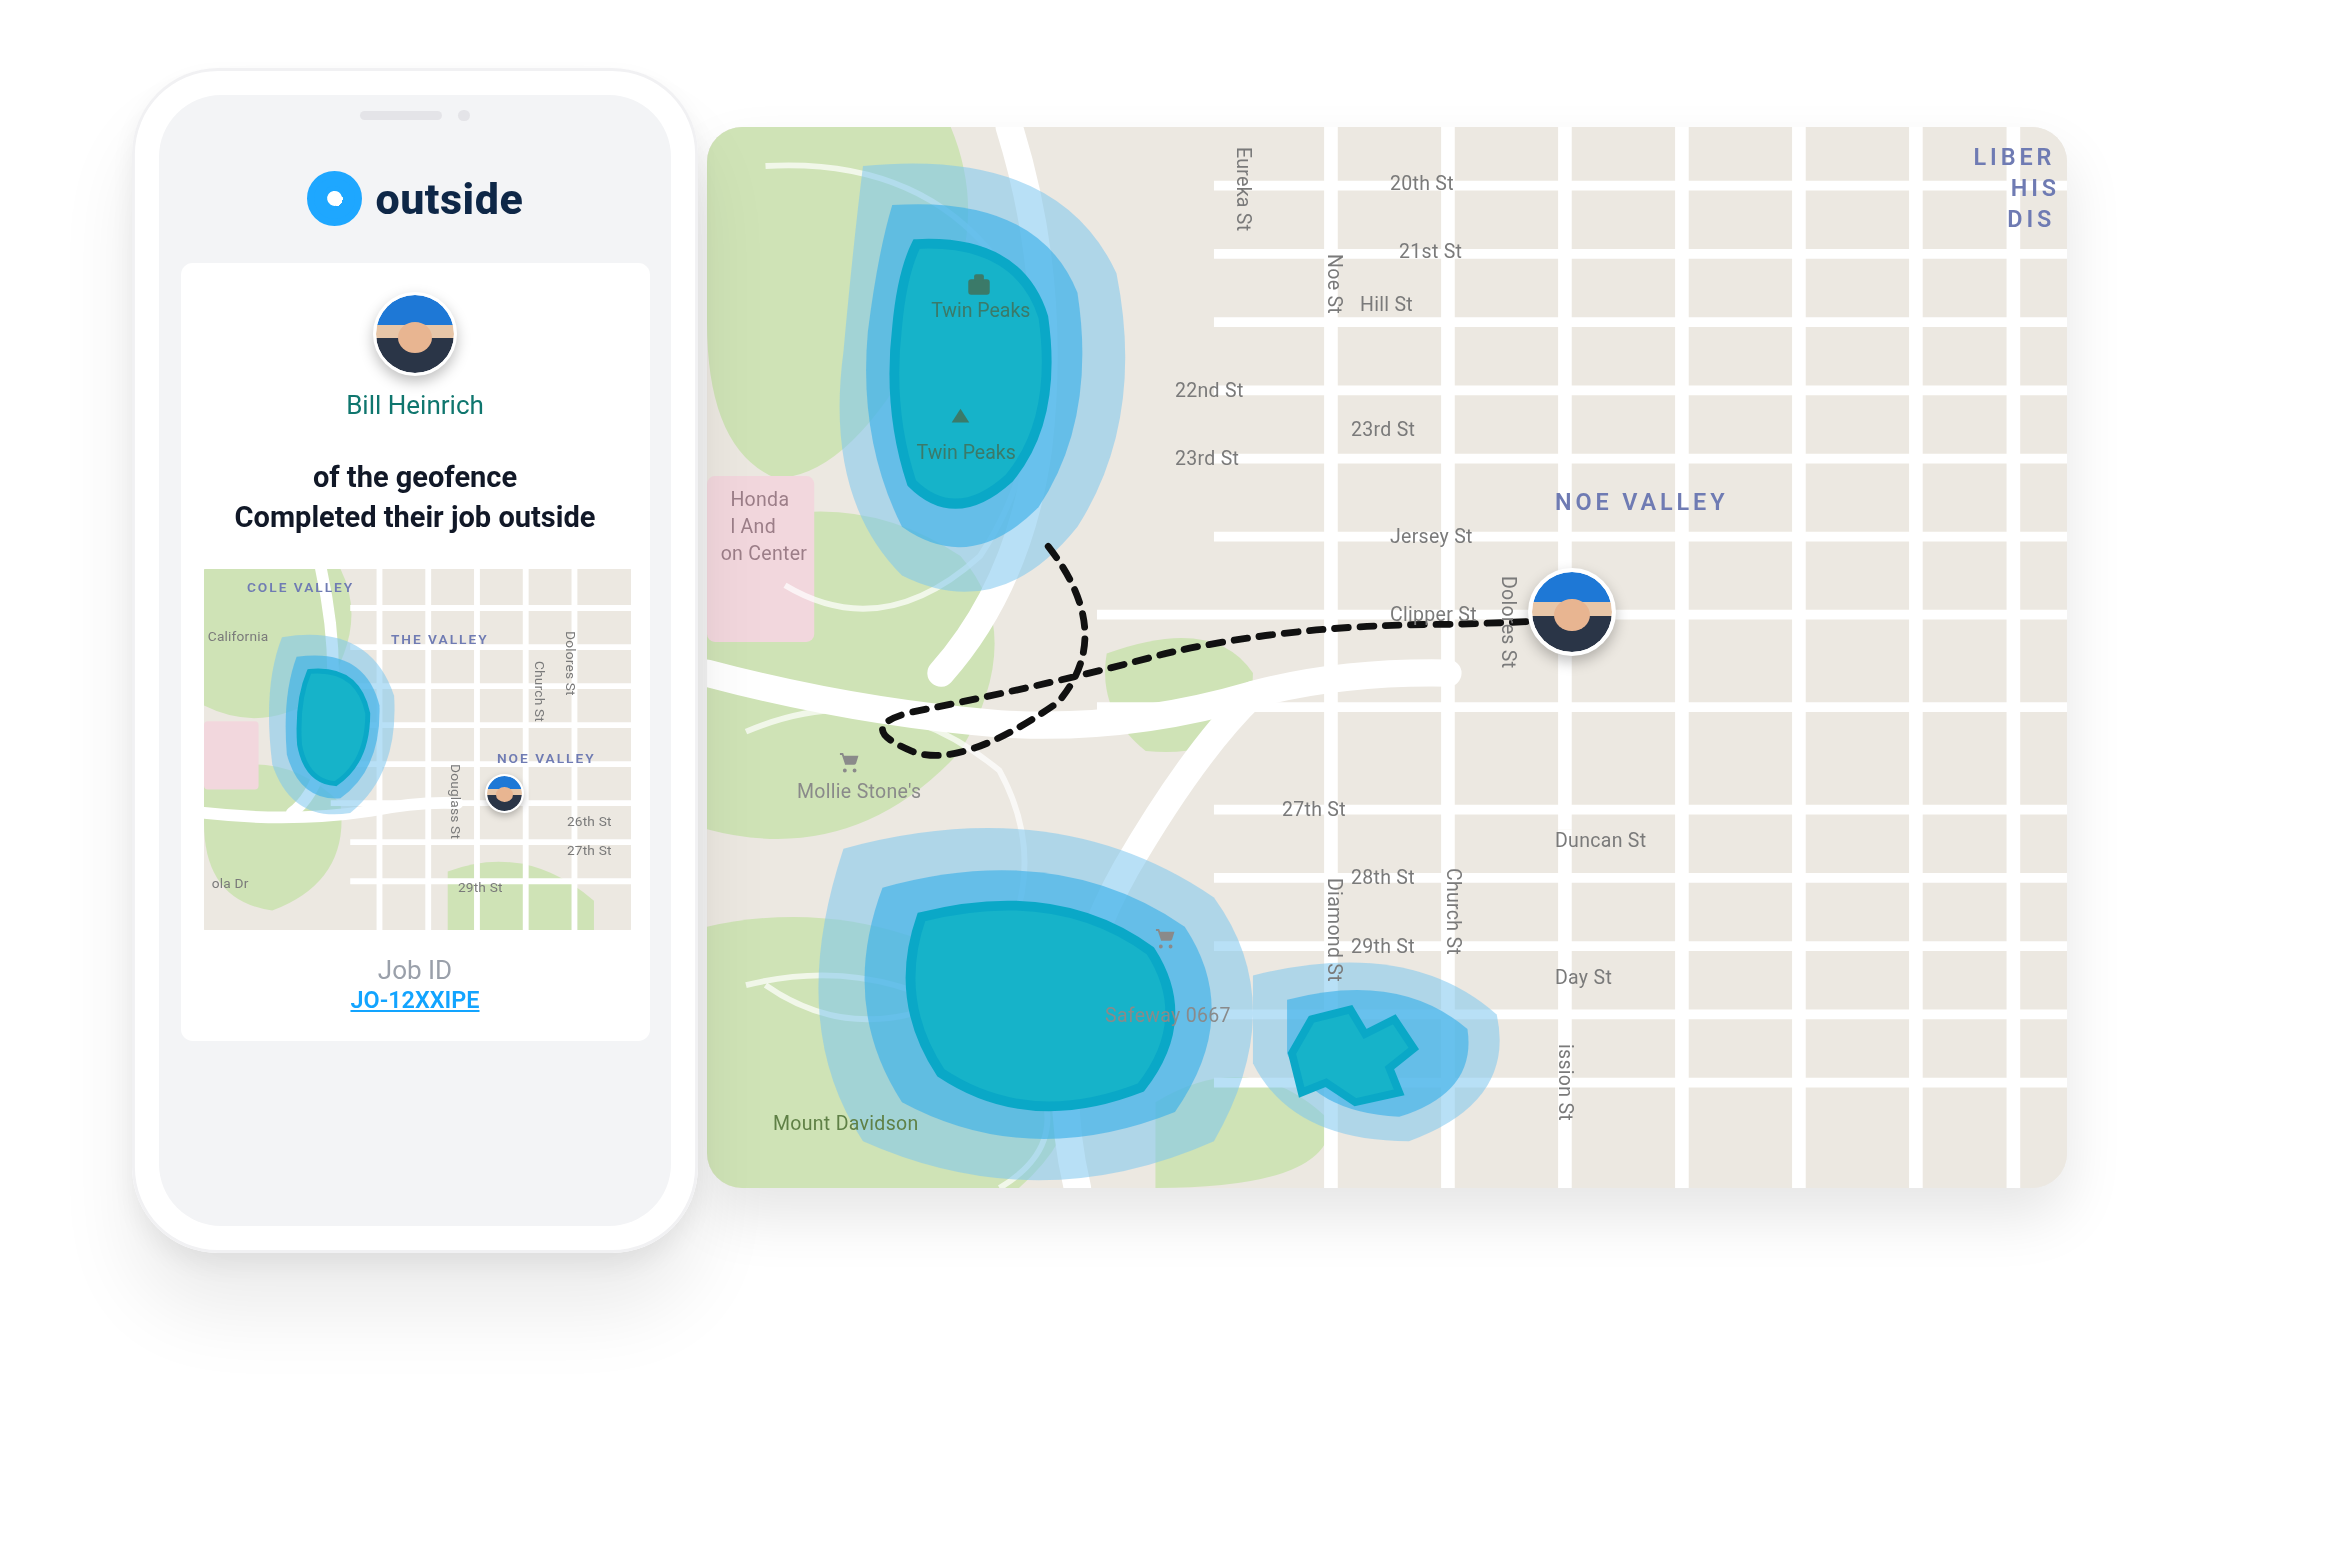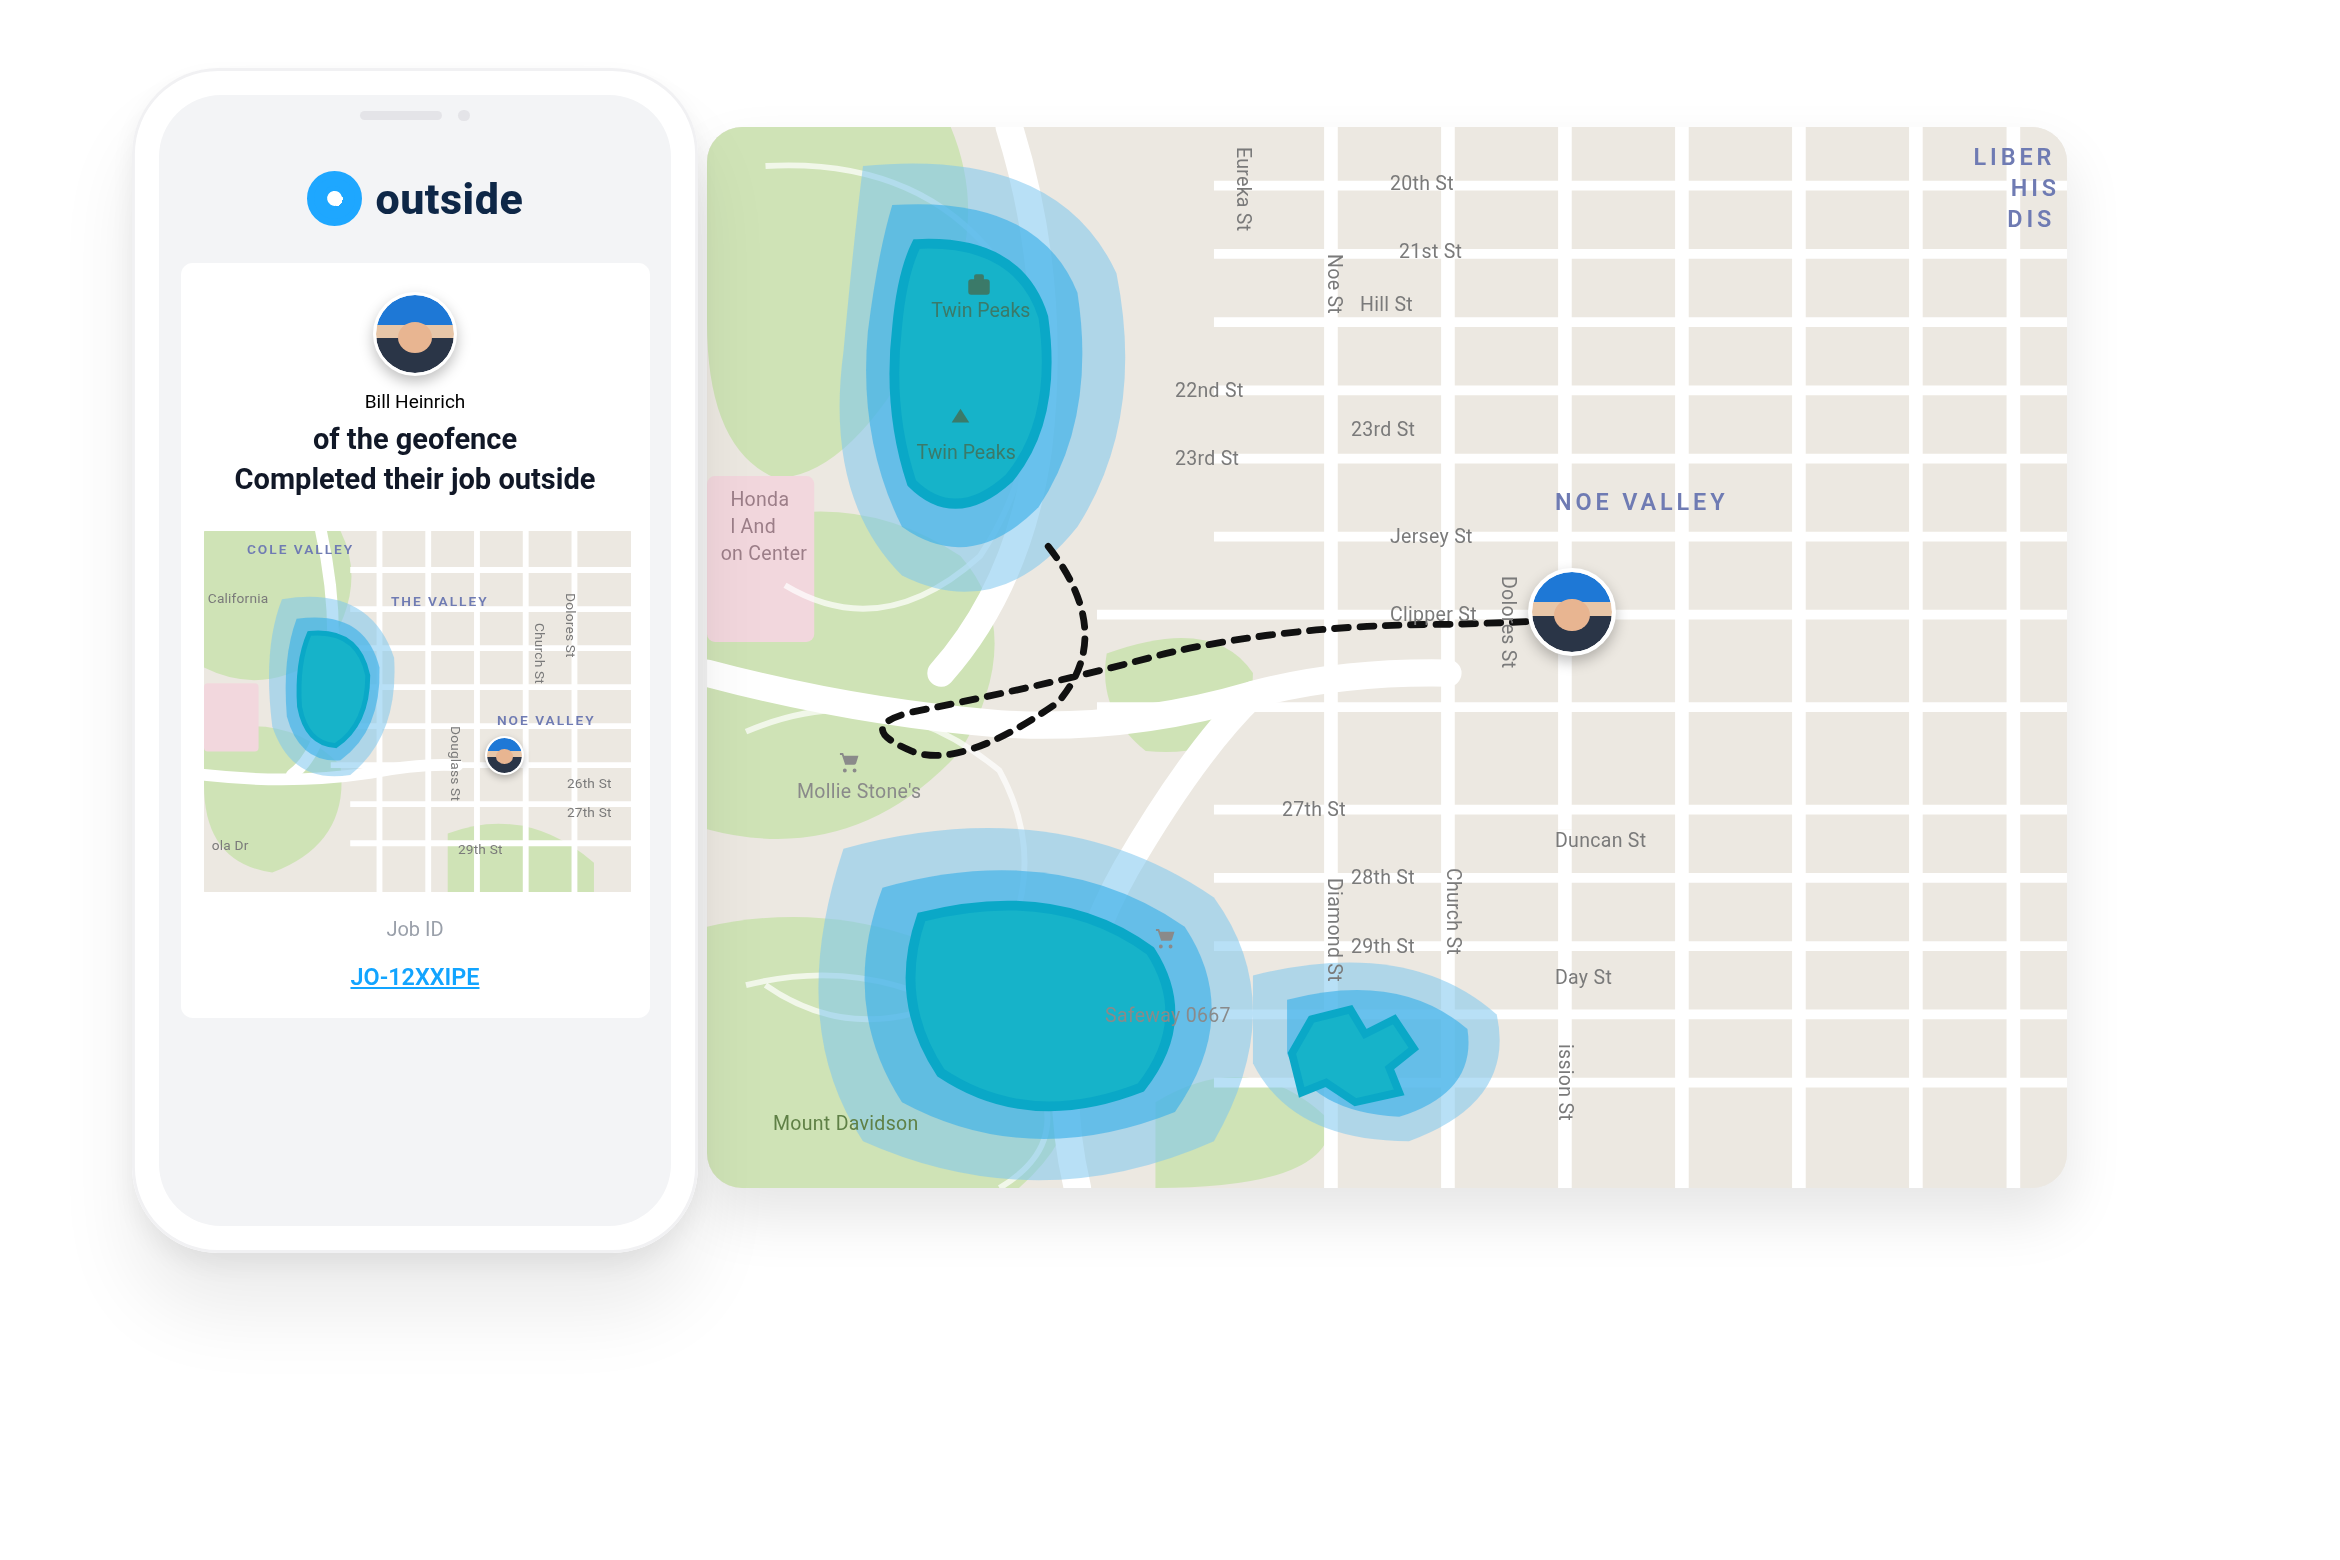--- a/index.html
+++ b/index.html
@@ -137,21 +137,21 @@
     margin: 33px 21.5px 0;
     background:#fff;
     border-radius:11.7px;
     padding: 29px 23.4px 27px;
     text-align:center;
   }
   .card .avatar-small{
     width:84px; height:84px; margin:0 auto 13.7px;
   }
   .card .avatar-small .avatar-pin{position:static; width:84px; height:84px; border-width:3.9px;}
-  .user-name { color:#000000; font-size:19px; margin-bottom:6px;}
+  .user-name { color:#0f766e; font-size:26px; margin-bottom:37px;}
   .alert-text { color:#111827; font-size:29px; font-weight:700; line-height:1.4;}
 
   
   .mini-map {
     margin:31px auto 0;
     width:427px; height:361px;
     border-radius:1px;
     overflow:hidden;
     background:#ece8e1;
     position:relative;
@@ -166,21 +166,21 @@
     width:39px;height:39px;border-radius:50%;
     background:#fff;border:2.9px solid #fff;
     box-shadow:0 2.9px 7.8px rgba(0,0,0,.25);
     overflow:hidden;
   }
   .mini-avatar .avatar-pin-inner{width:100%;height:100%;}
   .mini-avatar .avatar-pin-inner::after{left:26%;top:32%;width:48%;height:42%;}
 
   
   .job-footer { text-align:center; margin-top:25px;}
-  .job-label { color:#9aa0aa; font-size:20px; margin-bottom:22px;}
+  .job-label { color:#9aa0aa; font-size:26px; margin-bottom:1px;}
   .job-link { color:#12a4ff; font-size:23.4px; font-weight:600; text-decoration:underline;}
 
   
   .park { fill:#cfe3b6; }
   .road { stroke:#ffffff; fill:none; }
   .geofence-outer{ fill:#7ec7ef; fill-opacity:.55;}
   .geofence-mid  { fill:#3db0e8; fill-opacity:.65;}
   .geofence-core { fill:#16b3c9; }
   .water-label   { fill:#3b7a69; font-size:20px;}
 

